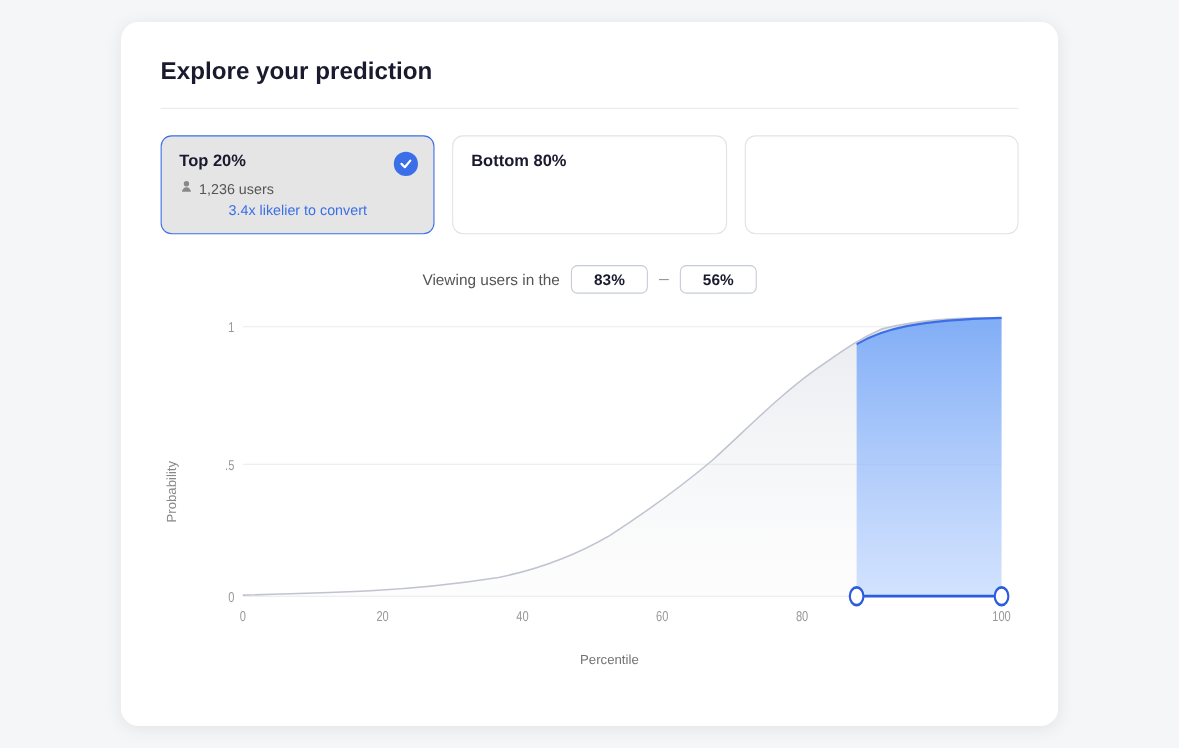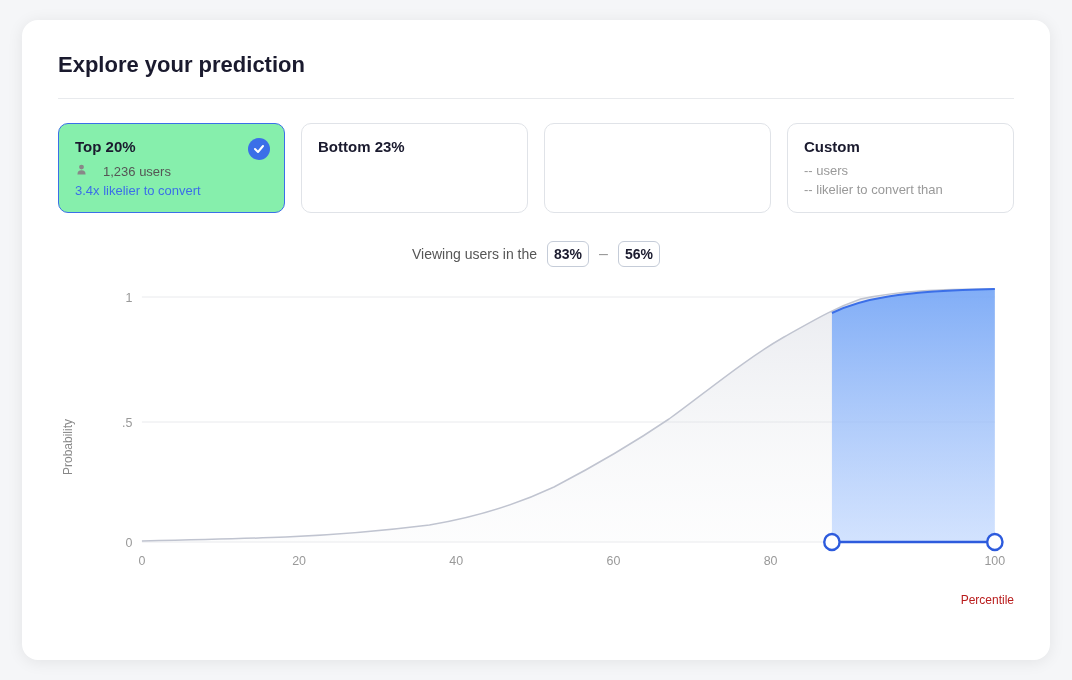--- a/index.html
+++ b/index.html
@@ -8,21 +8,21 @@
       background: #f5f6f8;
       display: flex;
       align-items: center;
       justify-content: center;
       min-height: 100vh;
     }
     .card {
       background: #fff;
       border-radius: 16px;
       padding: 32px 36px 28px;
-      width: 1028px;
+      width: 852px;
       min-height: 640px;
       box-shadow: 0 2px 16px rgba(0,0,0,0.08);
     }
     .page-title {
       font-size: 22px;
       font-weight: 700;
       color: #1a1a2e;
       margin-bottom: 20px;
     }
     .divider {
@@ -39,40 +39,41 @@
       flex: 1;
       border: 1.5px solid #e0e3e8;
       border-radius: 10px;
       padding: 14px 16px;
       cursor: pointer;
       position: relative;
       background: #fff;
     }
     .seg-card.active {
       border-color: #3b6fe8;
-      background: #86efac;
+      background: #e5e5e5;
     }
     .seg-card-title {
       font-size: 15px;
       font-weight: 700;
       color: #1a1a2e;
       margin-bottom: 8px;
     }
     .seg-card-users {
       font-size: 13px;
       color: #555;
       margin-bottom: 4px;
       display: flex;
       align-items: center;
-      gap: 15px;
+      gap: 5px;
     }
     .seg-card-convert {
       font-size: 13px;
       color: #3b6fe8;
       font-weight: 500;
+      text-align: center;
     }
     .check-icon {
       position: absolute;
       top: 14px;
       right: 14px;
       width: 22px;
       height: 22px;
       background: #3b6fe8;
       border-radius: 50%;
       display: flex;
@@ -85,21 +86,21 @@
       align-items: center;
       justify-content: center;
       gap: 10px;
       margin-bottom: 20px;
       font-size: 14px;
       color: #555;
     }
     .percent-badge {
       border: 1.5px solid #c5ccd8;
       border-radius: 6px;
-      padding: 4px 6px;
+      padding: 4px 20px;
       font-size: 14px;
       font-weight: 600;
       color: #1a1a2e;
       background: #fff;
     }
     .dash { color: #999; font-size: 16px; }
     .chart-area {
       position: relative;
       width: 100%;
       height: 300px;
@@ -112,23 +113,23 @@
     .axis-label-y {
       position: absolute;
       left: -18px;
       top: 50%;
       transform: translateY(-50%) rotate(-90deg);
       font-size: 12px;
       color: #888;
       white-space: nowrap;
     }
     .axis-label-x {
-      text-align: right;
+      text-align: center;
       font-size: 12px;
-      color: #b91c1c;
+      color: #737373;
       margin-top: 6px;
     }
   </style>
 </head>
 <body>
 
 <div class="card">
   <h1 class="page-title">Explore your prediction</h1>
   <hr class="divider">
 
@@ -146,33 +147,26 @@
       </div>
       <div class="seg-card-convert">3.4x likelier to convert</div>
       <div class="check-icon">
         <svg width="12" height="12" viewBox="0 0 12 12" fill="none">
           <polyline points="2,6 5,9 10,3" stroke="#fff" stroke-width="2" stroke-linecap="round" stroke-linejoin="round"></polyline>
         </svg>
       </div>
     </div>
 
     <div class="seg-card">
-      <div class="seg-card-title">Bottom 23%</div>
+      <div class="seg-card-title">Bottom 80%</div>
     </div>
 
     <div class="seg-card">
     </div>
 
-    <div class="seg-card">
-      <div class="seg-card-title">Custom</div>
-      <div class="seg-card-users">
-        <span style="color:#999">-- users</span>
-      </div>
-      <div class="seg-card-convert" style="color:#999">-- likelier to convert than</div>
-    </div>
   </div>
 
   <div class="viewing-row">
     <span>Viewing users in the</span>
     <span class="percent-badge">83%</span>
     <span class="dash">–</span>
     <span class="percent-badge">56%</span>
   </div>
 
   <div style="position:relative; padding-left:36px;">

